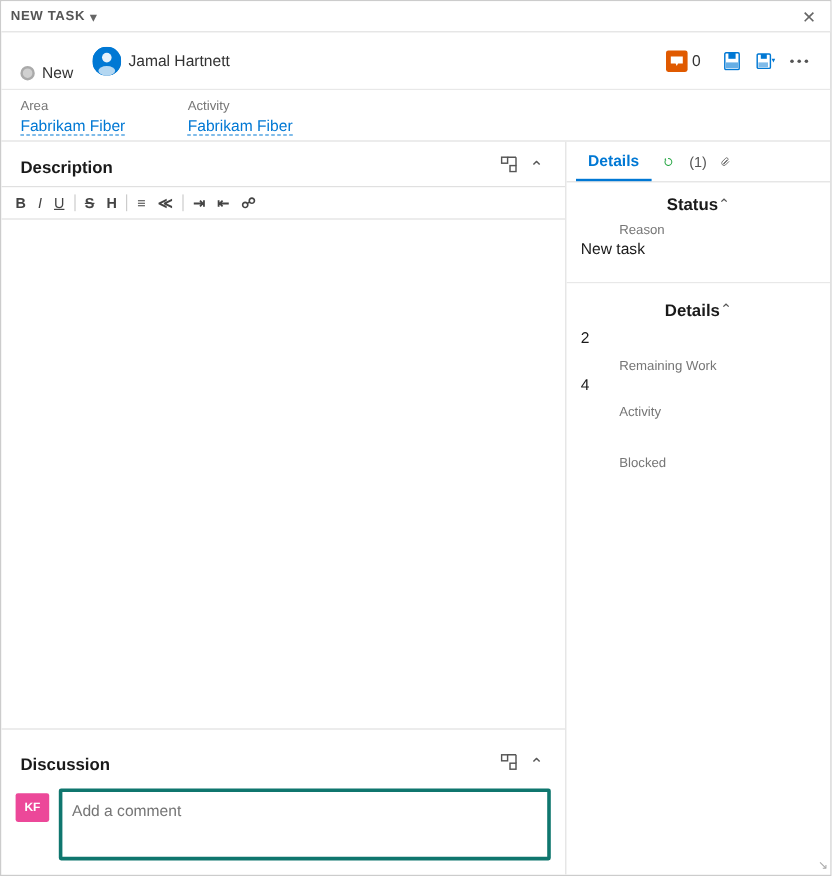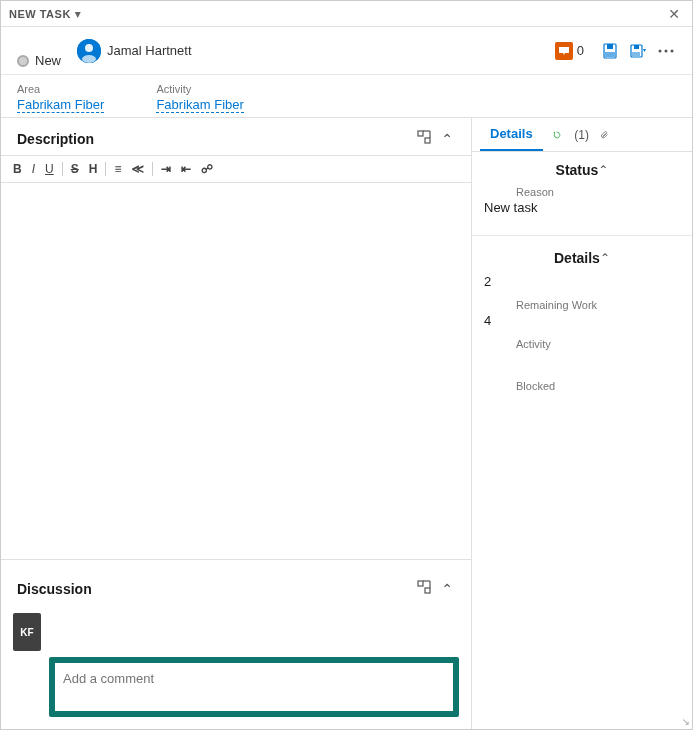--- a/index.html
+++ b/index.html
@@ -269,44 +269,43 @@
       padding: 8px 0;
     }
     .discussion-input-row {
       display: flex;
       align-items: flex-start;
       gap: 8px;
       padding: 4px 12px;
     }
     .user-avatar-small {
       width: 28px;
-      height: 38px;
+      height: 24px;
       border-radius: 2px;
-      background: #404040;
+      background: #ec4899;
       color: #fff;
       font-size: 10px;
       font-weight: bold;
       display: flex;
       align-items: center;
       justify-content: center;
       flex-shrink: 0;
       margin-top: 4px;
     }
     .comment-input {
       flex: 1;
-      border: 6px solid #0f766e;
+      border: 3px solid #0f766e;
       border-radius: 2px;
       padding: 8px;
       font-size: 13px;
       color: #14532d;
       min-height: 60px;
       outline: none;
       resize: none;
       font-family: 'Segoe UI', Arial, sans-serif;
-      margin-top: 48px;
     }
     
     .right-tabs {
       display: flex;
       align-items: center;
       border-bottom: 1px solid #e0e0e0;
       padding: 0 8px;
       gap: 4px;
     }
     .right-tab {

